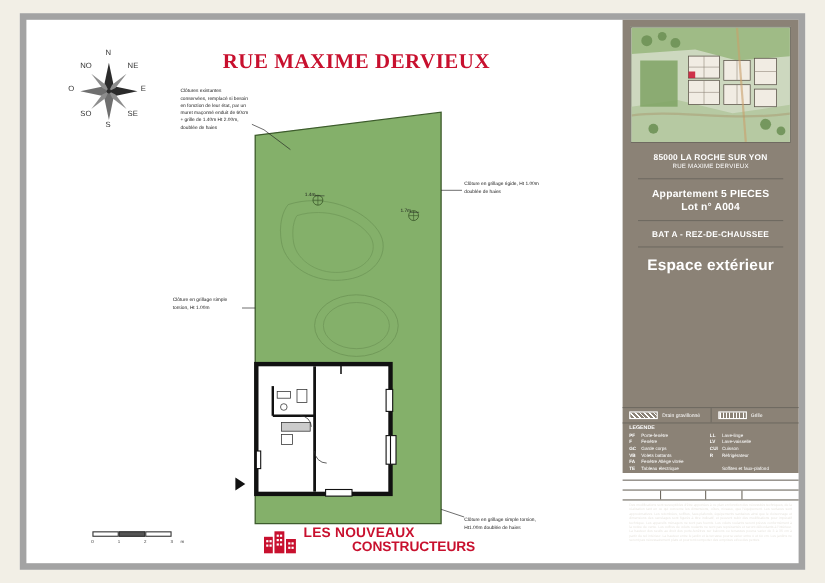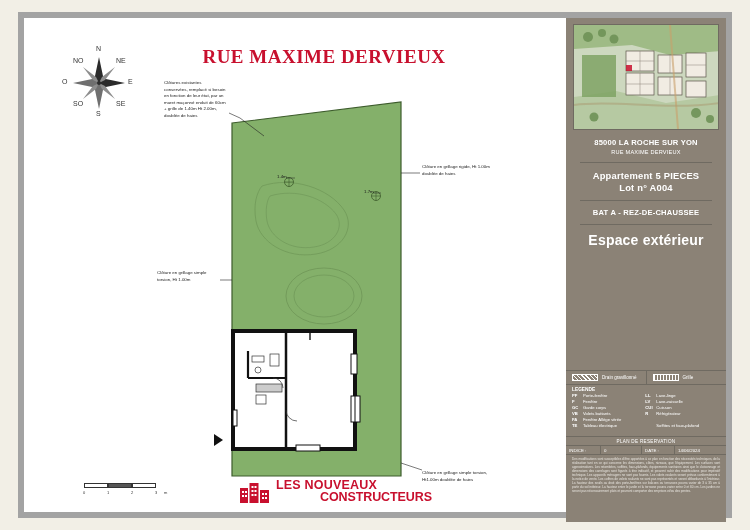--- a/index.html
+++ b/index.html
@@ -116,21 +116,21 @@
     font-size: 4px;
     color: #333;
   }
 
   
   .logo {
     position: absolute;
     left: 215px;
     bottom: 18px;
     display: flex;
-    align-items: flex-end;
+    align-items: flex-start;
     gap: 5px;
   }
   .logo .mark { width: 32px; height: 26px; }
   .logo .txt {
     color: #c8102e;
     font-weight: bold;
     font-size: 12.5px;
     line-height: 1.02;
     letter-spacing: .2px;
     font-family: "Liberation Sans", sans-serif;
@@ -146,21 +146,21 @@
     border-left: 9px solid #111;
     border-top: 6px solid transparent;
     border-bottom: 6px solid transparent;
   }
 
   
   .panel {
     position: absolute;
     right: 0; top: 0;
     width: 160px;
-    height: 504px;
+    height: 412px;
     background: #8b8276;
     box-sizing: border-box;
     padding: 0;
   }
   .panel .thumb-wrap {
     margin: 6px 7px 0 7px;
     height: 104px;
     background: #cfd9c4;
     border: 1px solid #6f6a61;
     position: relative;

